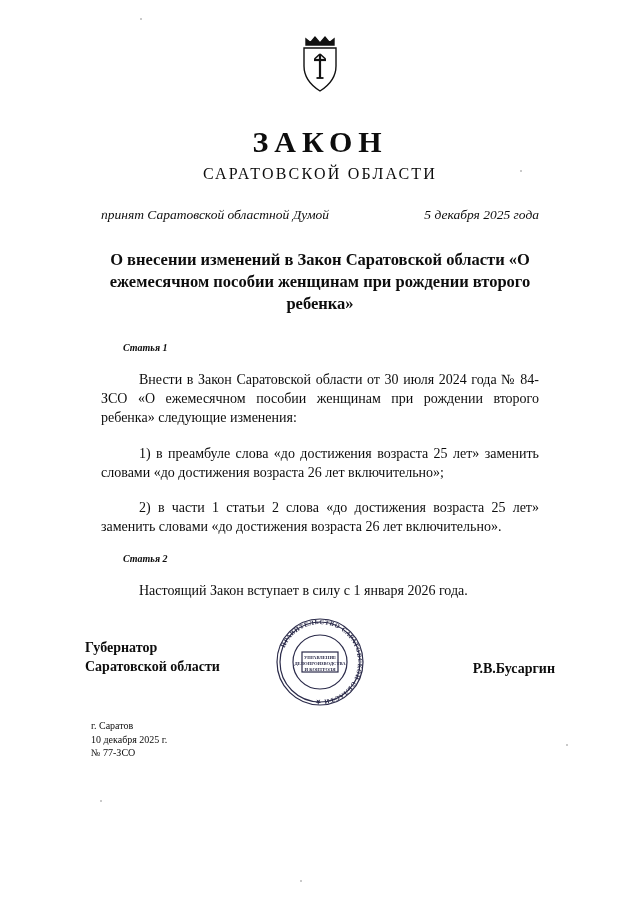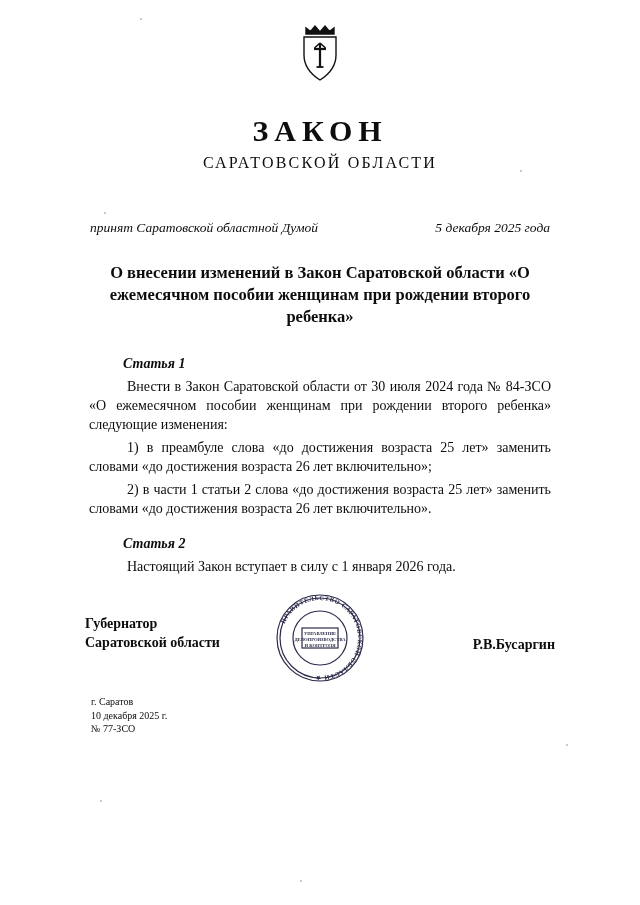--- a/index.html
+++ b/index.html
@@ -13,21 +13,21 @@
     position: relative;
     font-family: "Liberation Serif", "DejaVu Serif", serif;
     color: #0d0d0d;
     overflow: hidden;
   }
   .page {
     position: relative;
     width: 640px;
     height: 776px;
     box-sizing: border-box;
-    padding: 0;
+    padding: 11px;
   }
   .emblem {
     margin: 0 auto;
     padding-top: 22px;
     width: 60px;
     display: block;
   }
   .title-block {
     text-align: center;
     margin-top: 24px;
@@ -39,21 +39,21 @@
     font-family: "Liberation Serif", serif;
   }
   .law-sub {
     font-size: 16px;
     letter-spacing: 2.2px;
     font-weight: 400;
     margin-top: 6px;
     font-family: "Liberation Serif", serif;
   }
   .meta-row {
-    margin-top: 48px;
+    margin-top: 24px;
     padding: 0 90px 0 90px;
     display: flex;
     justify-content: space-between;
     align-items: baseline;
     font-style: italic;
     font-size: 13.5px;
   }
   .doc-heading {
     margin: 26px auto 0 auto;
     width: 470px;
@@ -65,28 +65,28 @@
   .body-text {
     margin: 26px auto 0 auto;
     width: 470px;
     font-size: 14px;
     line-height: 1.36;
     text-align: justify;
   }
   .article-label {
     font-weight: 700;
     font-style: italic;
-    font-size: 14px;
+    font-size: 10px;
     text-indent: 38px;
     display: block;
     margin-bottom: 1px;
   }
   .para {
     text-indent: 38px;
-    margin: 4px;
+    margin: 16px;
     text-align: justify;
   }
   .article2 {
     margin-top: 16px;
   }
   .sign-row {
     margin: 30px auto 0 auto;
     width: 470px;
     display: flex;
     justify-content: space-between;

